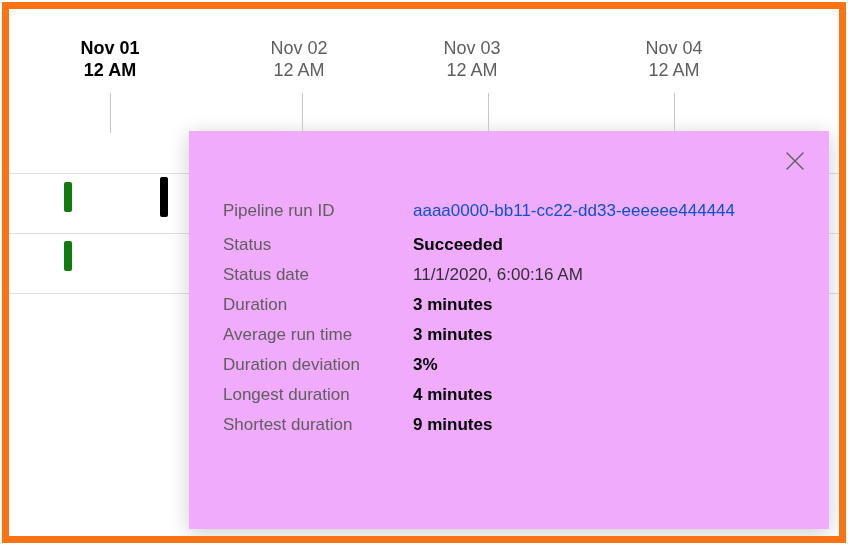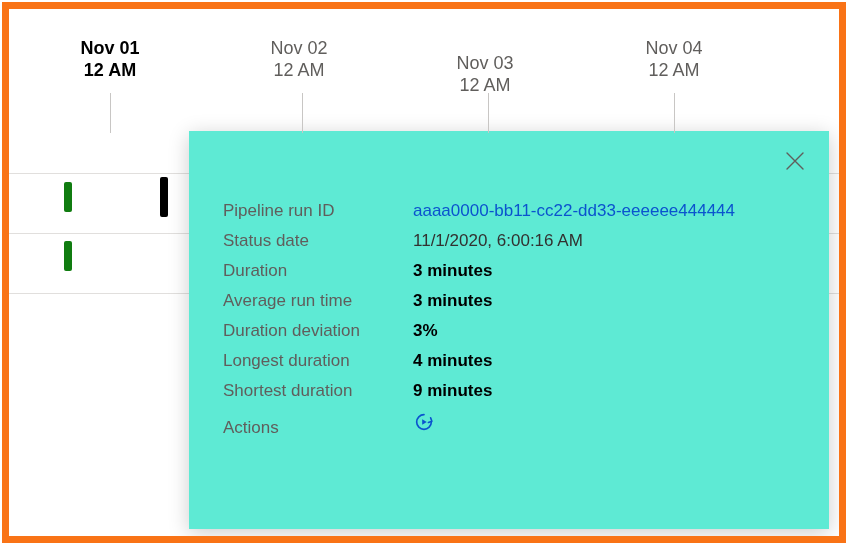--- a/index.html
+++ b/index.html
@@ -77,21 +77,21 @@
   }
   .bar.green { background: #107c10; }
   .bar.black { background: #000; }
   
   .tooltip {
     position: absolute;
     left: 180px;
     top: 122px;
     width: 640px;
     height: 398px;
-    background: #5eead4;
+    background: #f0abfc;
     box-shadow: 0 4px 20px rgba(0,0,0,0.20);
     box-sizing: border-box;
     padding: 32px 34px 24px 34px;
   }
   .close-btn {
     position: absolute;
     top: 18px;
     right: 22px;
     width: 24px;
     height: 24px;
@@ -134,21 +134,21 @@
 </style>
 </head>
 <body>
 
 <div class="frame">
 
   <div class="timeline-header">
 
   <div class="tick bold" style="left: 101px;"><span>Nov 01</span><span class="time">12 AM</span></div>
       <div class="tick" style="left: 290px;"><span>Nov 02</span><span class="time">12 AM</span></div>
-      <div class="tick" style="left: 476px; margin-top: 15px;"><span>Nov 03</span><span class="time">12 AM</span></div>
+      <div class="tick" style="left: 463px;"><span>Nov 03</span><span class="time">12 AM</span></div>
       <div class="tick" style="left: 665px;"><span>Nov 04</span><span class="time">12 AM</span></div>
       <div class="tick" style="left: 844px;"><span>No</span><span class="time">12</span></div>
     </div>
 
   <div class="rows">
 
   <div class="row-sep" style="top: 40px;"></div>
       <div class="row-sep" style="top: 100px;"></div>
       <div class="row-sep" style="top: 160px;"></div>
       <div class="bar green" style="left: 55px; top: 49px; height: 30px;"></div>
@@ -165,20 +165,24 @@
       </span>
     </div>
 
     <div class="details">
 
       <div class="detail-row">
         <span class="label">Pipeline run ID</span>
         <span class="value link">aaaa0000-bb11-cc22-dd33-eeeeee444444</span>
       </div>
 
+      <div class="detail-row" style="margin-top:14px">
+        <span class="label">Status</span>
+        <span class="value bold">Succeeded</span>
+      </div>
 
       <div class="detail-row">
         <span class="label">Status date</span>
         <span class="value">11/1/2020, 6:00:16 AM</span>
       </div>
 
 
       <div class="detail-row">
         <span class="label">Duration</span>
         <span class="value bold">3 minutes</span>
@@ -197,34 +201,20 @@
       <div class="detail-row">
         <span class="label">Longest duration</span>
         <span class="value bold">4 minutes</span>
       </div>
 
       <div class="detail-row">
         <span class="label">Shortest duration</span>
         <span class="value bold">9 minutes</span>
       </div>
 
-      <div class="detail-row">
-        <span class="label">Actions</span>
-        <span class="value">
-          <span class="rerun-icon">
-            <span>
-              <svg viewBox="0 0 24 24">
-                <path d="M12 4 a8 8 0 1 0 8 8" fill="none" stroke="currentColor" stroke-width="1.8" stroke-linecap="round"></path>
-                <path d="M20 8 L20 12 L16 12" fill="none" stroke="currentColor" stroke-width="1.8" stroke-linecap="round" stroke-linejoin="round" transform="rotate(-20 18 10)"></path>
-                <path d="M10 9 L15 12 L10 15 Z" fill="currentColor"></path>
-              </svg>
-            </span>
-          </span>
-        </span>
-      </div>
 
     </div>
   </div>
 
 <div class="tick-line" style="left: 101px;"></div>
     <div class="tick-line" style="left: 293px;"></div>
     <div class="tick-line" style="left: 479px;"></div>
     <div class="tick-line" style="left: 665px;"></div>
   </div>
 

